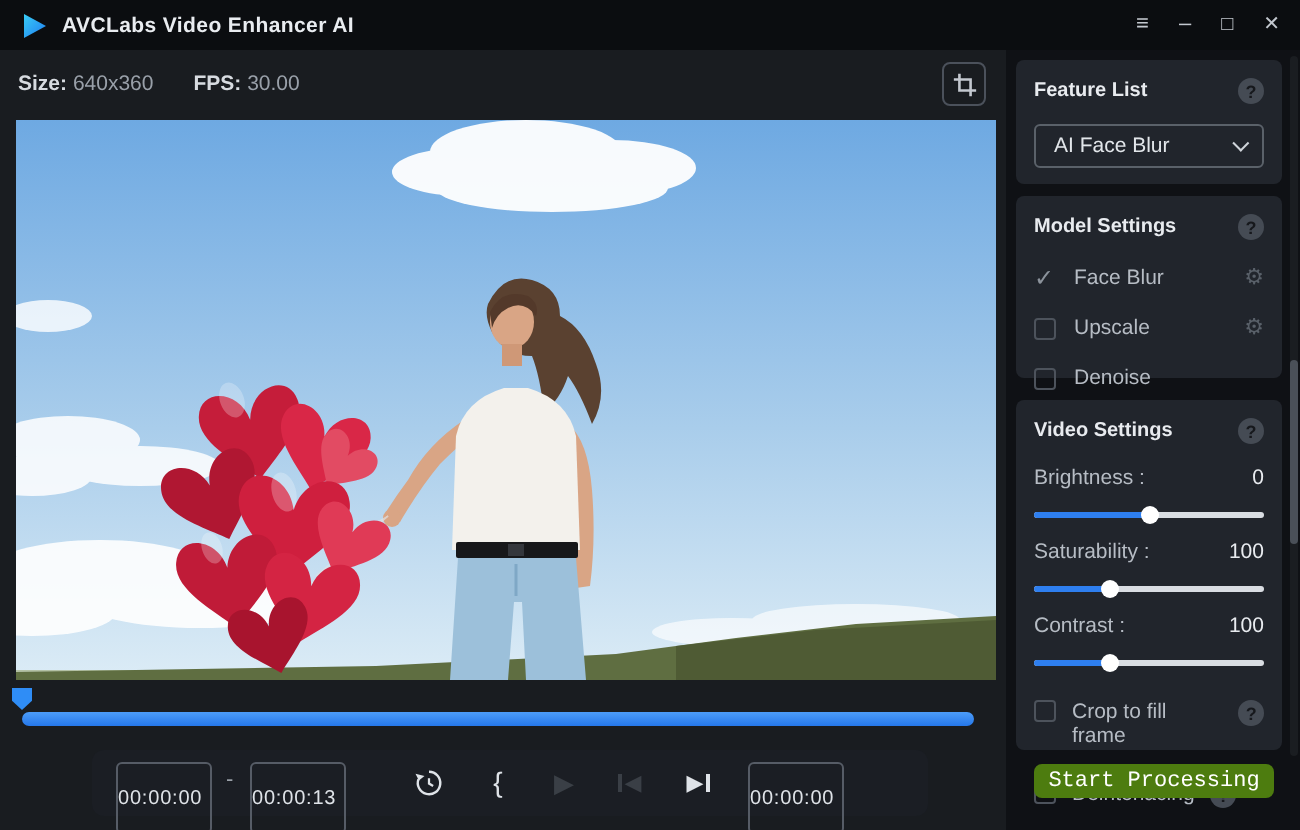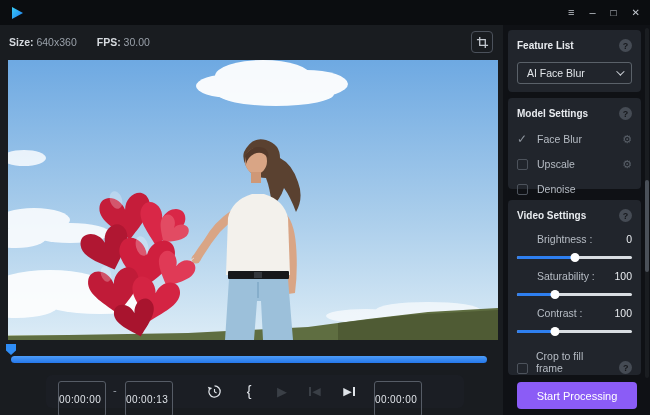--- a/index.html
+++ b/index.html
@@ -57,50 +57,51 @@
               display:flex; align-items:center; padding:0 9px; font-size:10.5px; color:#e2e6ea; }
   .chev { margin-left:auto; width:6px; height:6px; border-right:1.5px solid #cfd4da;
           border-bottom:1.5px solid #cfd4da; transform:rotate(45deg) translateY(-2px); }
   .mrow { display:flex; align-items:center; margin-top:13px; gap:9px; font-size:10.5px;
           color:#b6bcc4; }
   .cb { width:11px; height:11px; border:1px solid #4d535c; border-radius:2px; flex:0 0 auto; }
   .checkmark { width:11px; font-size:12px; color:#8b929b; line-height:11px; flex:0 0 auto; }
   .gear { margin-left:auto; color:#596069; font-size:11px; line-height:1; }
   .vrow { display:flex; justify-content:space-between; align-items:center; margin-top:11px;
           font-size:10.5px; }
-  .vlabel { color:#b6bcc4;margin-left:20px; } .vval { color:#e8ebef; }
+  .vlabel { color:#b6bcc4; } .vval { color:#e8ebef; }
   .slider { position:relative; height:3px; background:#d9dde2; border-radius:2px; margin-top:11px; }
   .sfill { position:absolute; left:0; top:0; height:3px; background:#2e7ff0; border-radius:2px; }
   .sthumb { position:absolute; top:-3px; width:9px; height:9px; border-radius:50%; background:#ffffff;
             transform:translateX(-50%); }
-  .cbrow { display:flex; align-items:flex-end; gap:8px; margin-top:17px; font-size:10.5px; color:#b6bcc4; }
+  .cbrow { display:flex; align-items:flex-start; gap:8px; margin-top:17px; font-size:10.5px; color:#b6bcc4; }
   .scrollbar { position:absolute; right:1px; top:3px; width:4px; height:350px; background:#1a1d21;
                border-radius:2px; }
   .sthumb2 { position:absolute; left:0; top:152px; width:4px; height:92px; background:#4a5058;
              border-radius:2px; }
-  .start-btn { position:absolute; left:14px; top:357px; width:120px; height:27px; background:#8b5cf6;
+  .start-btn { position:absolute; left:14px; top:357px; width:120px; height:17px; background:#4d7c0f;
                border:none; border-radius:4px; color:#ffffff; font-size:11px;
-               font-family:Liberation Sans, sans-serif; display:flex; align-items:center;
+               font-family:Liberation Mono, monospace; display:flex; align-items:center;
                justify-content:center; cursor:pointer; }
 </style>
 </head>
 <body>
 
 <div class="app">
 
   <div class="titlebar">
     <svg width="14" height="14" viewBox="0 0 14 14">
       <defs>
           <linearGradient id="lg" x1="0" y1="0" x2="1" y2="1">
         <stop offset="0" stop-color="#39cdf6"></stop>
             <stop offset="1" stop-color="#1f7cf0"></stop>
       </linearGradient>
         </defs>
       <path d="M2 1 L13 7 L2 13 Z" fill="url(#lg)"></path>
     </svg>
+    <span class="title">AVCLabs Video Enhancer AI</span>
     <div class="wincontrols">
       <span>≡</span>
       <span>–</span>
       <span style="font-size:10px;">□</span>
       <span style="font-size:10px;">✕</span>
     </div>
   </div>
 
   <div class="left">
 

